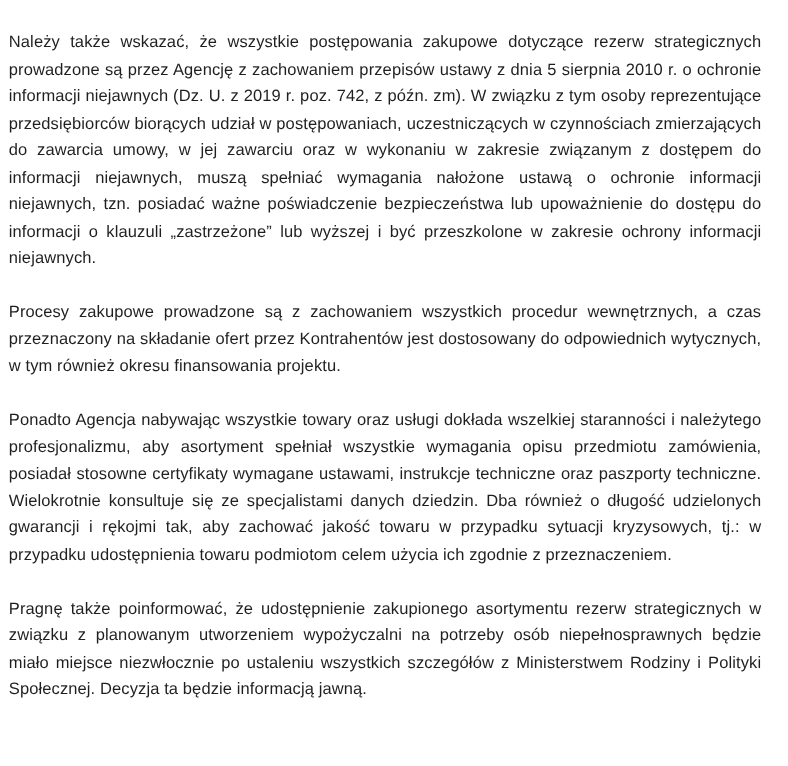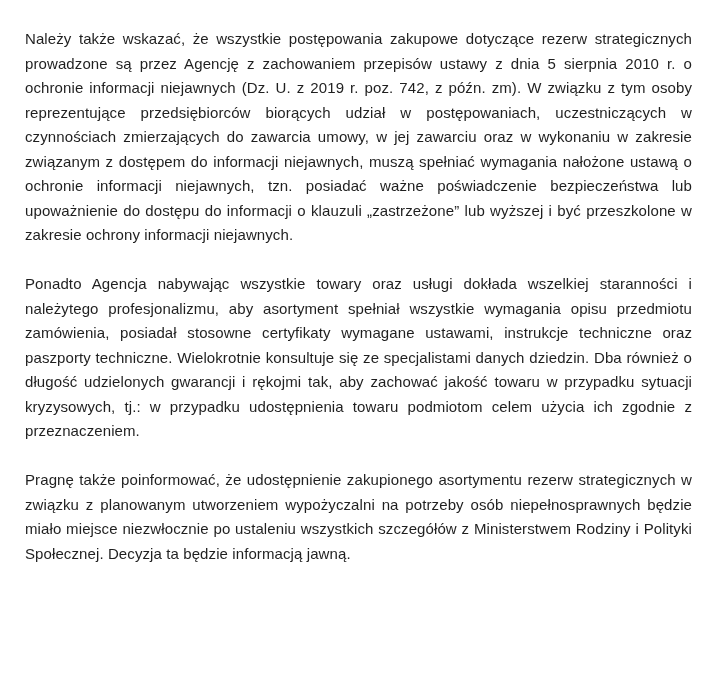--- a/index.html
+++ b/index.html
@@ -5,38 +5,39 @@
   * { box-sizing: border-box; }
   html, body {
     margin: 0;
     padding: 0;
     background: #ffffff;
   }
   .page {
     width: 716px;
     height: 696px;
     background: #ffffff;
-    padding: 27px 24px 0 25px;
+    padding: 27px 24px 0 8px;
     overflow: hidden;
     font-family: "Liberation Sans", sans-serif;
     color: #1f1f1f;
   }
   .body-paragraph {
     font-size: 15px;
     line-height: 24.5px;
     text-align: justify;
     margin: 0 0 24.5px 0;
     letter-spacing: 0.1px;
   }
 </style>
 </head>
 <body>
 
 <div class="page">
 
   <p class="body-paragraph">Należy także wskazać, że wszystkie postępowania zakupowe dotyczące rezerw strategicznych prowadzone są przez Agencję z zachowaniem przepisów ustawy z dnia 5 sierpnia 2010 r. o ochronie informacji niejawnych (Dz. U. z 2019 r. poz. 742, z późn. zm). W związku z tym osoby reprezentujące przedsiębiorców biorących udział w postępowaniach, uczestniczących w czynnościach zmierzających do zawarcia umowy, w jej zawarciu oraz w wykonaniu w zakresie związanym z dostępem do informacji niejawnych, muszą spełniać wymagania nałożone ustawą o ochronie informacji niejawnych, tzn. posiadać ważne poświadczenie bezpieczeństwa lub upoważnienie do dostępu do informacji o klauzuli „zastrzeżone” lub wyższej i być przeszkolone w zakresie ochrony informacji niejawnych.</p>
 
+  <p class="body-paragraph">Procesy zakupowe prowadzone są z zachowaniem wszystkich procedur wewnętrznych, a czas przeznaczony na składanie ofert przez Kontrahentów jest dostosowany do odpowiednich wytycznych, w tym również okresu finansowania projektu.</p>
 
   <p class="body-paragraph">Ponadto Agencja nabywając wszystkie towary oraz usługi dokłada wszelkiej staranności i należytego profesjonalizmu, aby asortyment spełniał wszystkie wymagania opisu przedmiotu zamówienia, posiadał stosowne certyfikaty wymagane ustawami, instrukcje techniczne oraz paszporty techniczne. Wielokrotnie konsultuje się ze specjalistami danych dziedzin. Dba również o długość udzielonych gwarancji i rękojmi tak, aby zachować jakość towaru w przypadku sytuacji kryzysowych, tj.: w przypadku udostępnienia towaru podmiotom celem użycia ich zgodnie z przeznaczeniem.</p>
 
   <p class="body-paragraph">Pragnę także poinformować, że udostępnienie zakupionego asortymentu rezerw strategicznych w związku z planowanym utworzeniem wypożyczalni na potrzeby osób niepełnosprawnych będzie miało miejsce niezwłocznie po ustaleniu wszystkich szczegółów z Ministerstwem Rodziny i Polityki Społecznej. Decyzja ta będzie informacją jawną.</p>
 
 </div>
 
 </body></html>

